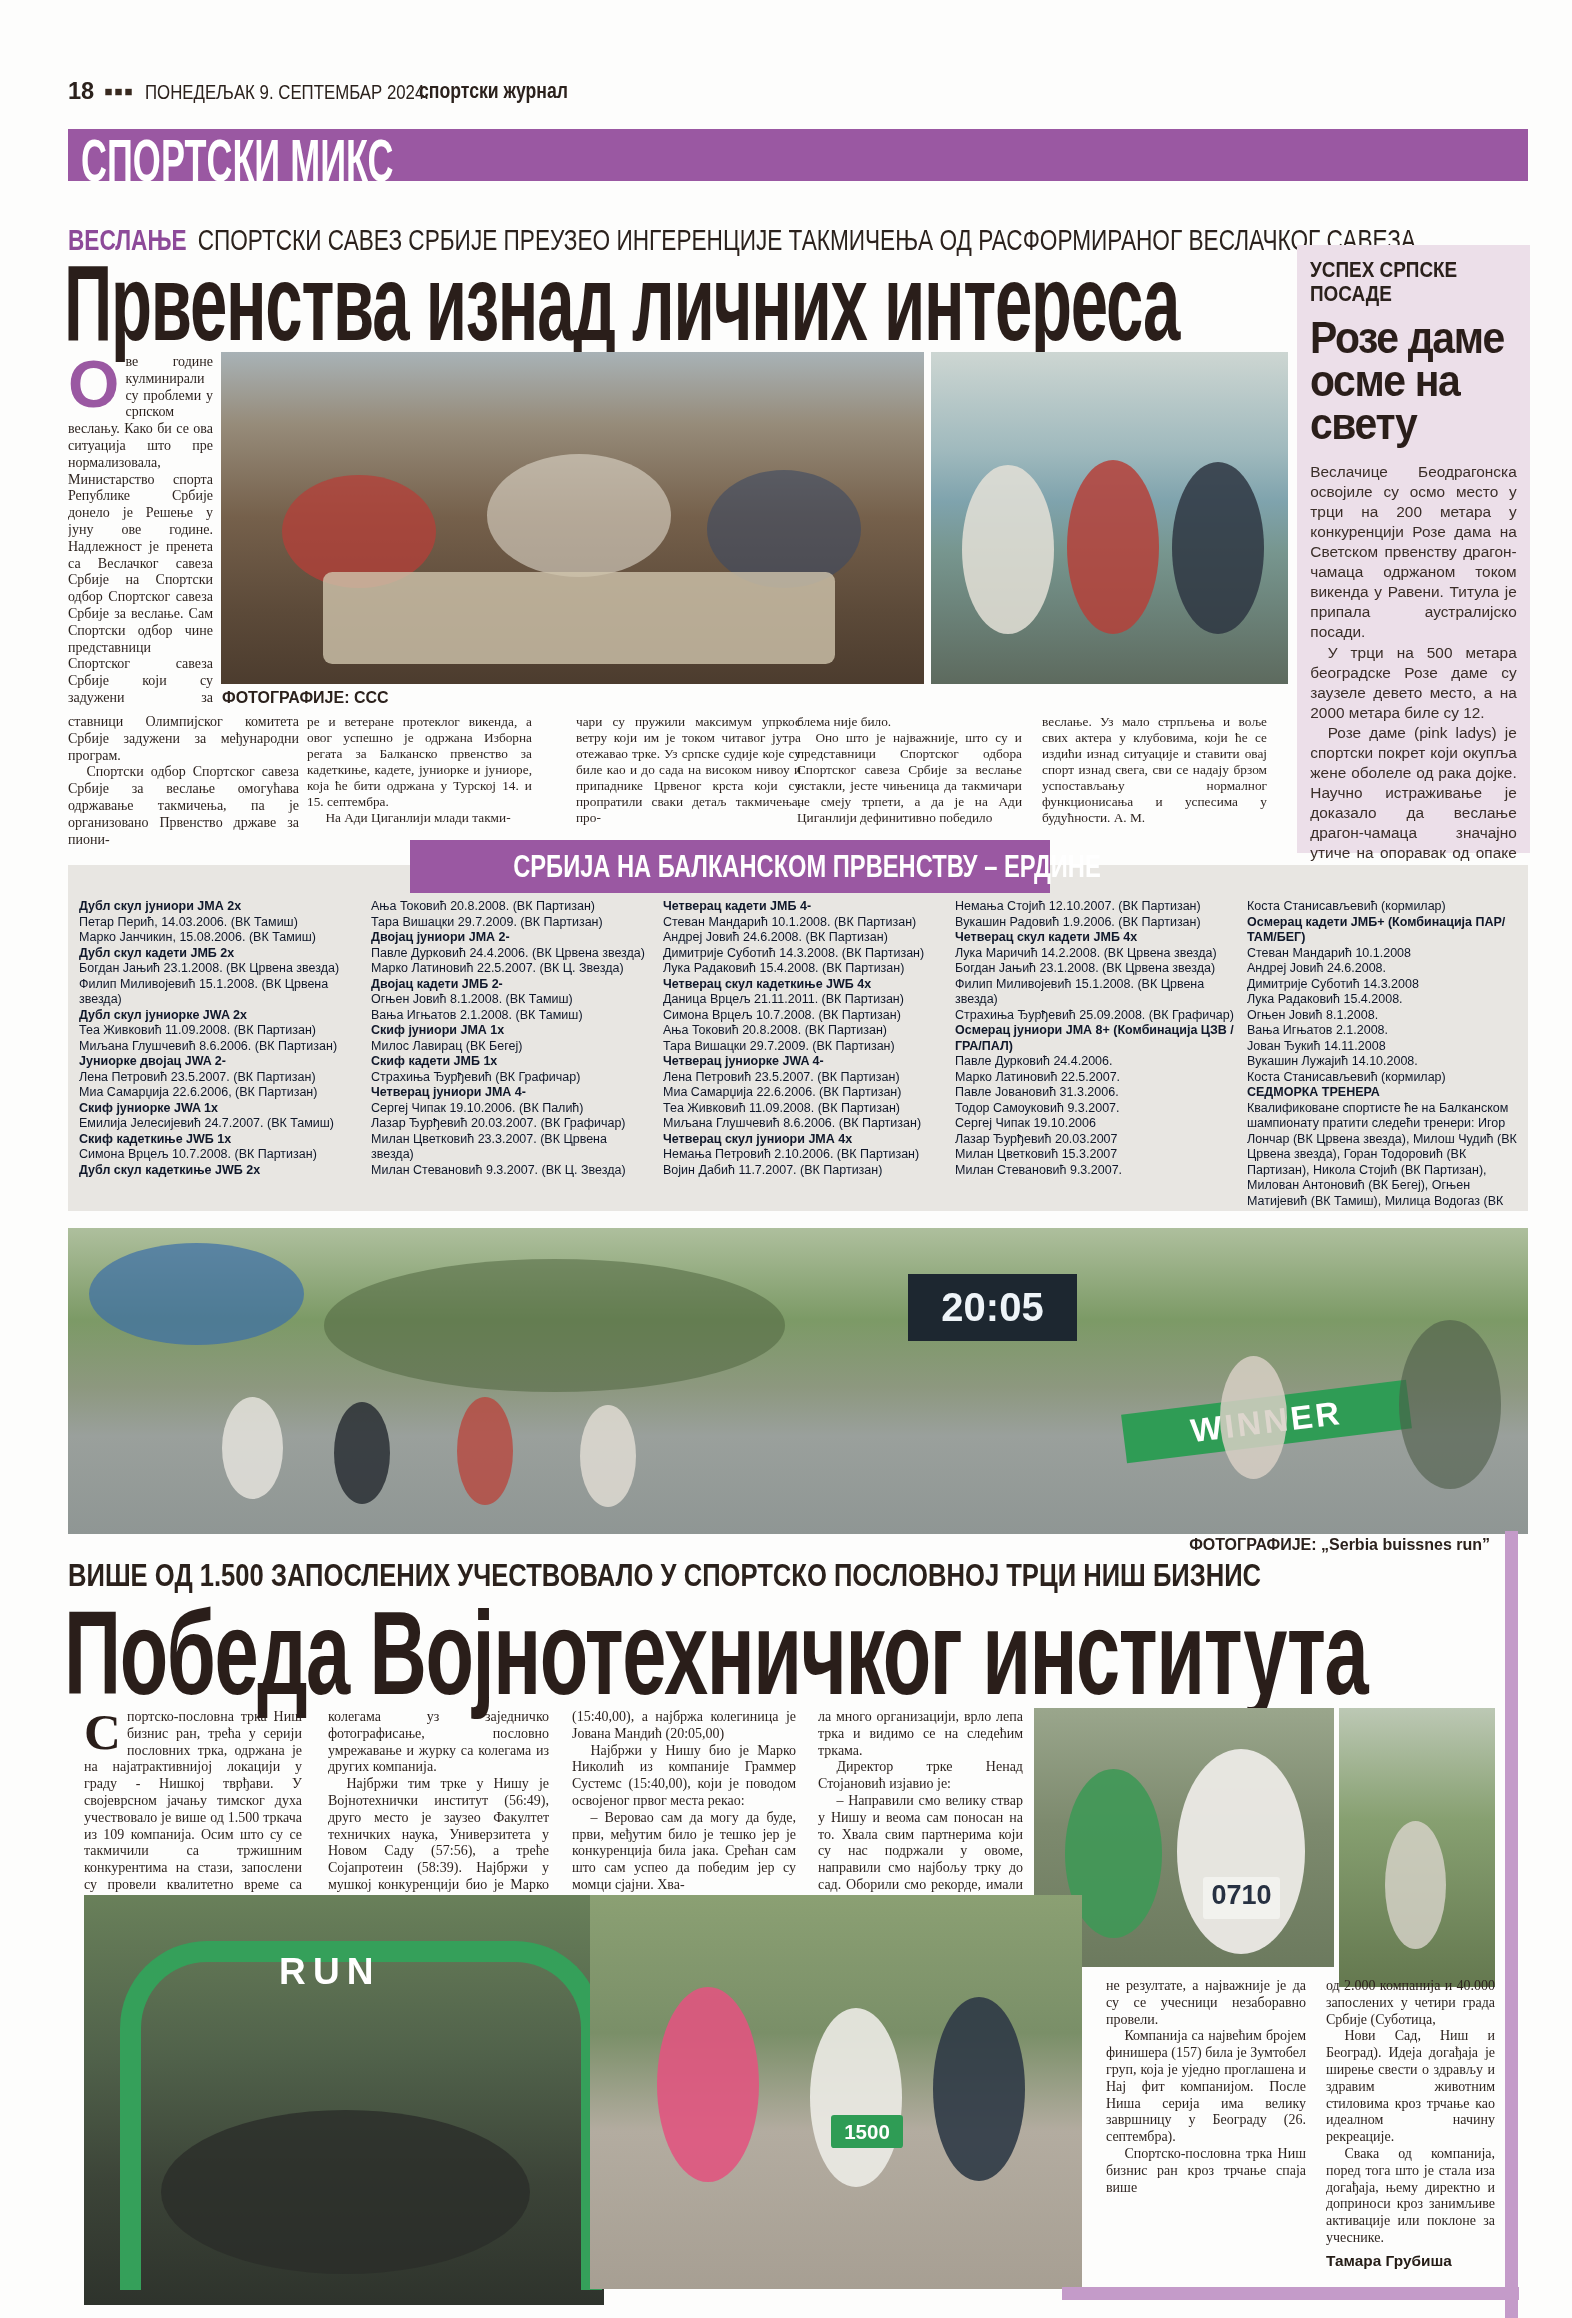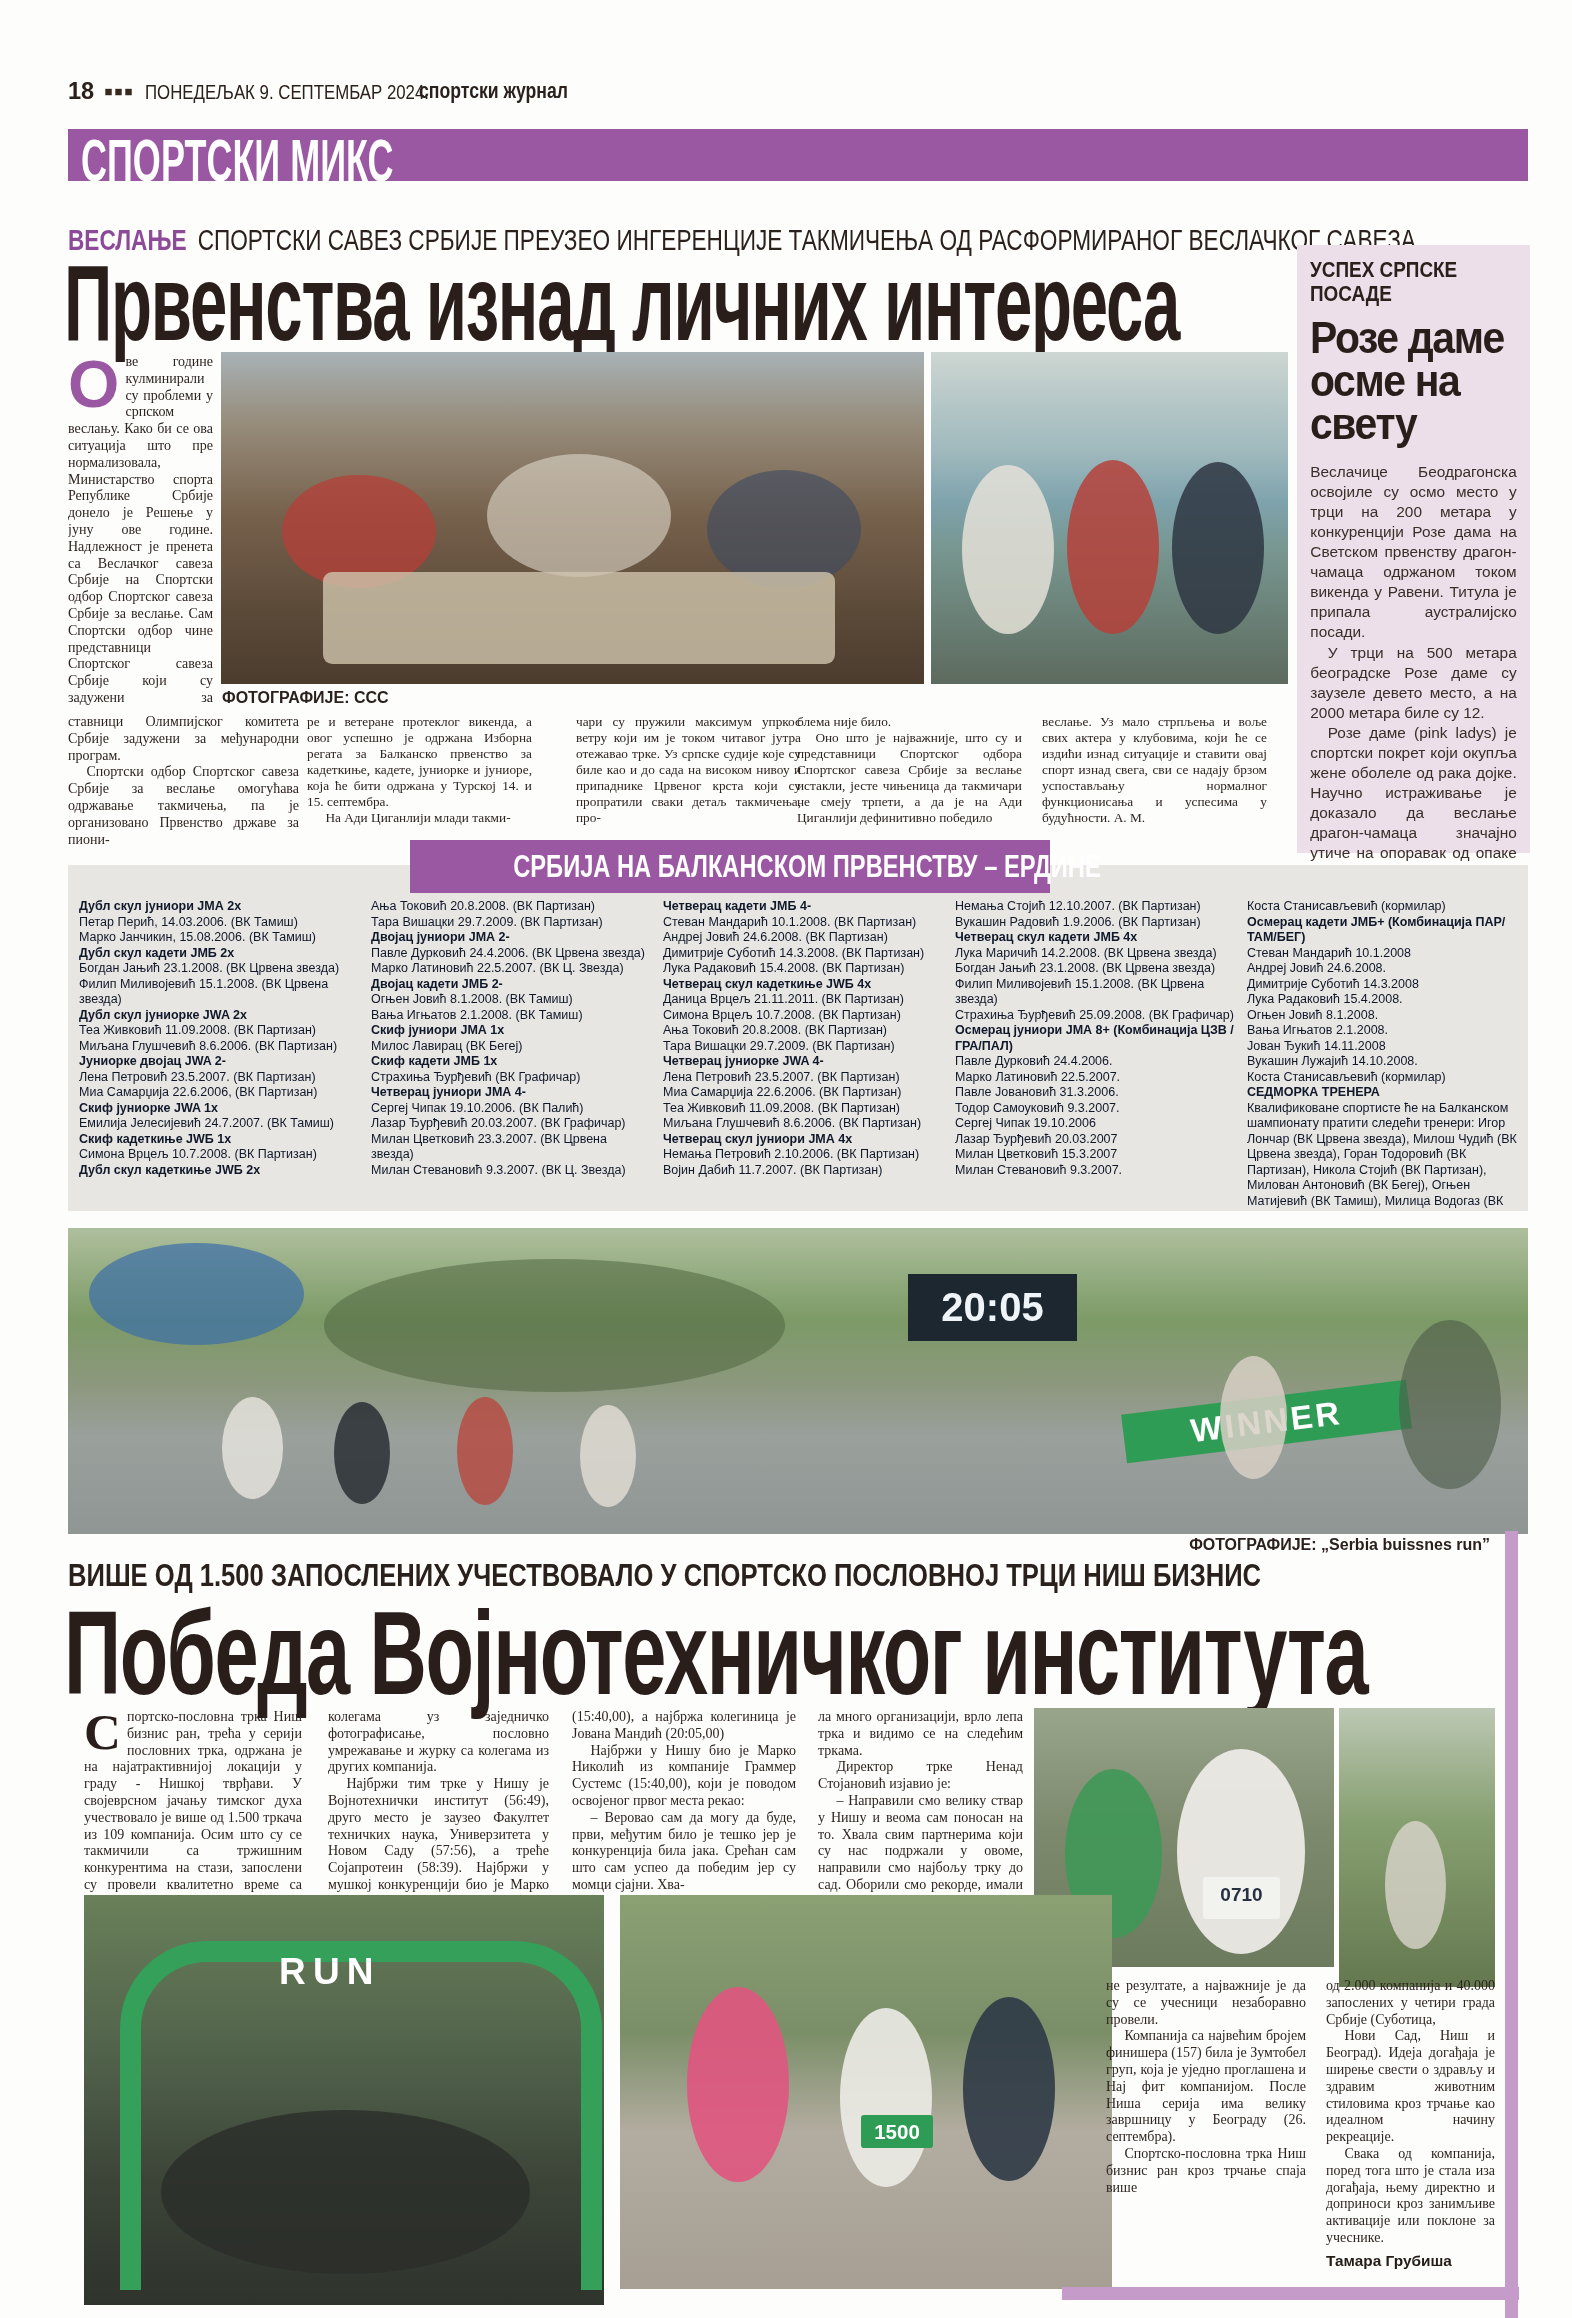--- a/index.html
+++ b/index.html
@@ -292,36 +292,36 @@
     <div>
         <p>ла много организацији, врло лепа трка и видимо се на следећим тркама.</p>
         <p>Директор трке Ненад Стојановић изјавио је:</p>
         <p>– Направили смо велику ствар у Нишу и веома сам поносан на то. Хвала свим партнерима који су нас подржали у овоме, направили смо најбољу трку до сад. Оборили смо рекорде, имали сјај-</p>
       </div>
   </div>
 
   <div class="photo" style="left:1034px;top:1708px;width:300px;height:259px;background:linear-gradient(180deg,#9aa68c 0%,#7d8a6e 45%,#6c7a5e 100%);">
     <div class="blob" style="left:31px;top:61px;width:97px;height:169px;background:#3f9857;opacity:.9;"></div>
     <div class="blob" style="left:143px;top:41px;width:128px;height:205px;background:#eceae6;opacity:.95;"></div>
-    <div class="bib w" style="left:169px;top:169px;width:77px;height:42px;font-size:19px;line-height:36px;">
+    <div class="bib w" style="left:169px;top:169px;width:77px;height:42px;font-size:27px;line-height:36px;">
       <span>0710</span>
     </div>
   </div>
   <div class="photo" style="left:1339px;top:1708px;width:156px;height:279px;background:linear-gradient(180deg,#bcc8b4 0%,#87a071 40%,#64784f 100%);">
     <div class="blob" style="left:46px;top:113px;width:61px;height:128px;background:#d9d5cc;opacity:.8;"></div>
   </div>
 
   <div class="photo" style="left:84px;top:1895px;width:520px;height:410px;background:linear-gradient(180deg,#69805a 0%,#50614a 40%,#3c4438 70%,#2e332c 100%);">
     <div class="abs" style="left:36px;top:46px;width:440px;height:328px;border:21.5px solid #35a05a;border-bottom:none;border-radius:87px 87px 0 0;"></div>
     <div class="archtxt" style="left:195px;top:56px;font-size:37px;">
       <span>RUN</span>
     </div>
     <div class="blob" style="left:77px;top:215px;width:369px;height:164px;background:#2a2d29;opacity:.8;"></div>
   </div>
-  <div class="photo" style="left:620px;top:1895px;width:492px;height:394px;background:linear-gradient(180deg,#8ba073 0%,#7a8f68 35%,#b3aca0 60%,#a79f93 100%);">
+  <div class="photo" style="left:590px;top:1895px;width:492px;height:394px;background:linear-gradient(180deg,#8ba073 0%,#7a8f68 35%,#b3aca0 60%,#a79f93 100%);">
     <div class="blob" style="left:67px;top:92px;width:102px;height:195px;background:#e0557f;opacity:.9;"></div>
     <div class="blob" style="left:220px;top:113px;width:92px;height:179px;background:#ecebe6;opacity:.9;"></div>
     <div class="blob" style="left:343px;top:102px;width:92px;height:184px;background:#2f3a46;opacity:.9;"></div>
     <div class="bib" style="left:241px;top:220px;width:72px;height:33px;font-size:20.5px;line-height:33px;">
       <span>1500</span>
     </div>
   </div>
 
   <div class="bodycol" style="left:1106px;top:1978px;width:200px;height:302px;">
     <div>

